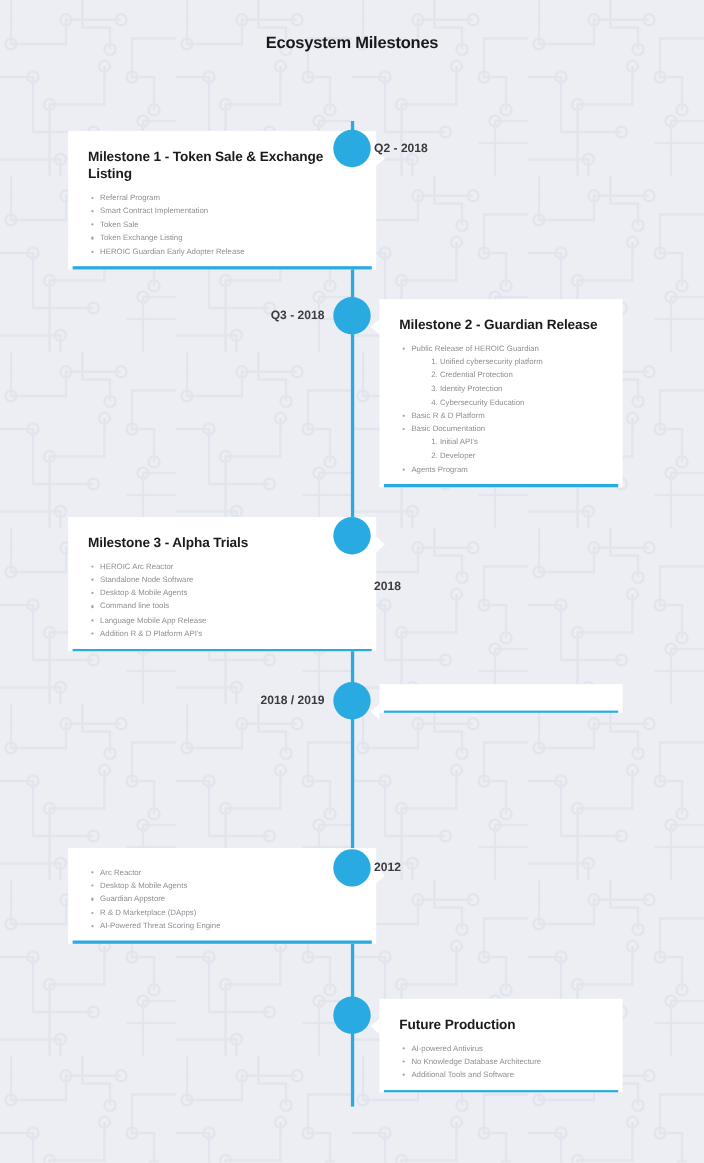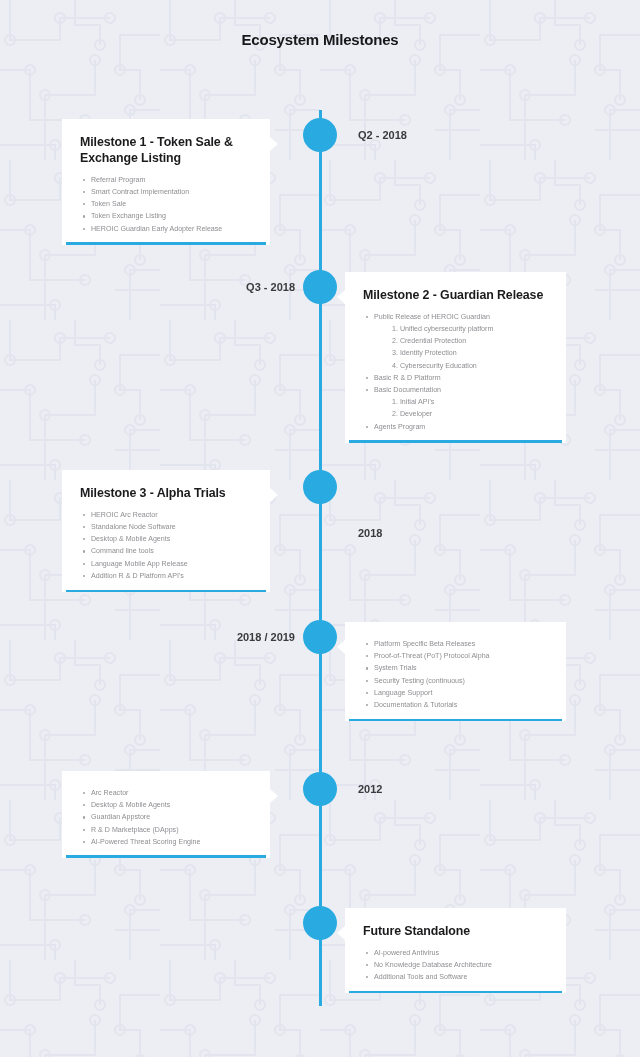--- a/index.html
+++ b/index.html
@@ -69,32 +69,32 @@
   }
 
   .date-label {
     position: absolute;
     font-size: 11px;
     font-weight: bold;
     color: #3b3b3d;
     white-space: nowrap;
     z-index: 4;
   }
-  .date-label.right-side { left: 358px; }
+  .date-label.right-side { left: 340px; }
   .date-label.left-side  { right: 345px; text-align: right; }
 
   
   .card {
     position: absolute;
     background: #ffffff;
     box-sizing: border-box;
     padding: 16px 18px 10px 18px;
     z-index: 3;
   }
-  .card.left-card  { left: 62px;  width: 208px; }
+  .card.left-card  { left: 62px;  width: 280px; }
   .card.right-card { left: 345px; width: 221px; }
 
   .card-accent {
     position: absolute;
     left: 4px;
     right: 4px;
     bottom: 0;
     height: 2.5px;
     background: #29abe2;
   }
@@ -254,28 +254,20 @@
           <li>Addition R &amp; D Platform API's</li>
         </ul>
         <div class="card-accent"></div>
       </div>
     </div>
     <div class="timeline-row">
       <div class="node-dot" style="top: 620px;"></div>
       <div class="date-label left-side" style="top: 631px;">2018 / 2019</div>
       <div class="card right-card" style="top: 622px;">
         <div class="card-notch"></div>
-        <ul class="card-list">
-          <li>Platform Specific Beta Releases</li>
-          <li>Proof-of-Threat (PoT) Protocol Alpha</li>
-          <li>System Trials</li>
-          <li>Security Testing (continuous)</li>
-          <li>Language Support</li>
-          <li>Documentation &amp; Tutorials</li>
-        </ul>
         <div class="card-accent"></div>
       </div>
     </div>
     <div class="timeline-row">
       <div class="node-dot" style="top: 772px;"></div>
       <div class="date-label right-side" style="top: 783px;">2012</div>
       <div class="card left-card" style="top: 771px;">
         <div class="card-notch"></div>
         <ul class="card-list">
           <li>Arc Reactor</li>
@@ -284,21 +276,21 @@
           <li>R &amp; D Marketplace (DApps)</li>
           <li>AI-Powered Threat Scoring Engine</li>
         </ul>
         <div class="card-accent"></div>
       </div>
     </div>
     <div class="timeline-row">
       <div class="node-dot" style="top: 906px;"></div>
       <div class="card right-card" style="top: 908px;">
         <div class="card-notch"></div>
-        <div class="card-title">Future Standalone</div>
+        <div class="card-title">Future Production</div>
         <ul class="card-list">
           <li>AI-powered Antivirus</li>
           <li>No Knowledge Database Architecture</li>
           <li>Additional Tools and Software</li>
         </ul>
         <div class="card-accent"></div>
       </div>
     </div>
   </div>
 

